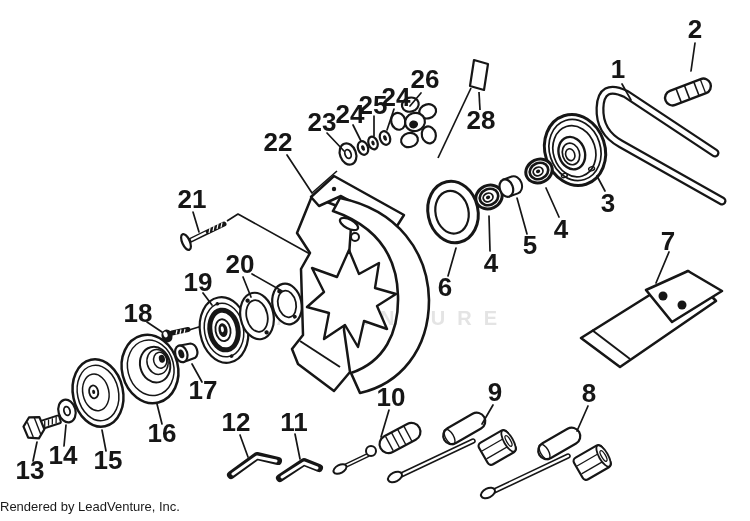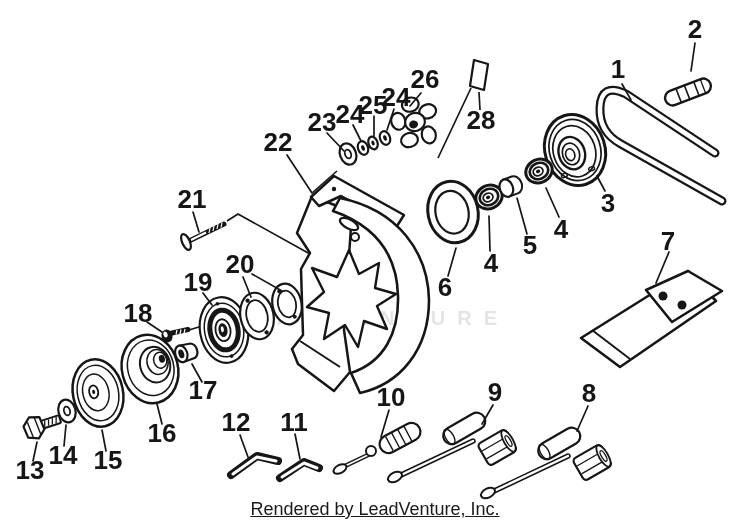--- a/index.html
+++ b/index.html
@@ -2,22 +2,22 @@
 <html><head>
 <meta charset="utf-8">
 <style>
   html,body{margin:0;padding:0;background:#fff;}
   #stage{position:relative;width:750px;height:521px;background:#fff;overflow:hidden;
          font-family:"Liberation Sans",sans-serif;}
   svg{position:absolute;left:0;top:0;}
   .callout{font-family:"Liberation Sans",sans-serif;font-weight:bold;font-size:26px;fill:#161616;}
   .wm{font-family:"Liberation Sans",sans-serif;font-weight:bold;font-size:20px;
       letter-spacing:12px;fill:#e4e4e4;}
-  #footer{position:absolute;left:0;top:499px;width:100%;text-align:center;
-          font-size:18px;color:#1a1a1a;letter-spacing:0px;text-decoration:underline;}
+  #footer{position:absolute;left:0;top:499px;width:100%;text-align:left;
+          font-size:13px;color:#1a1a1a;letter-spacing:0px;}
 </style>
 </head>
 <body>
 
 <div id="stage">
 <svg width="750" height="521" viewBox="0 0 750 521">
 
   <text class="wm" x="368" y="325" text-anchor="middle">LEADVENTURE</text>
 
   <g>

